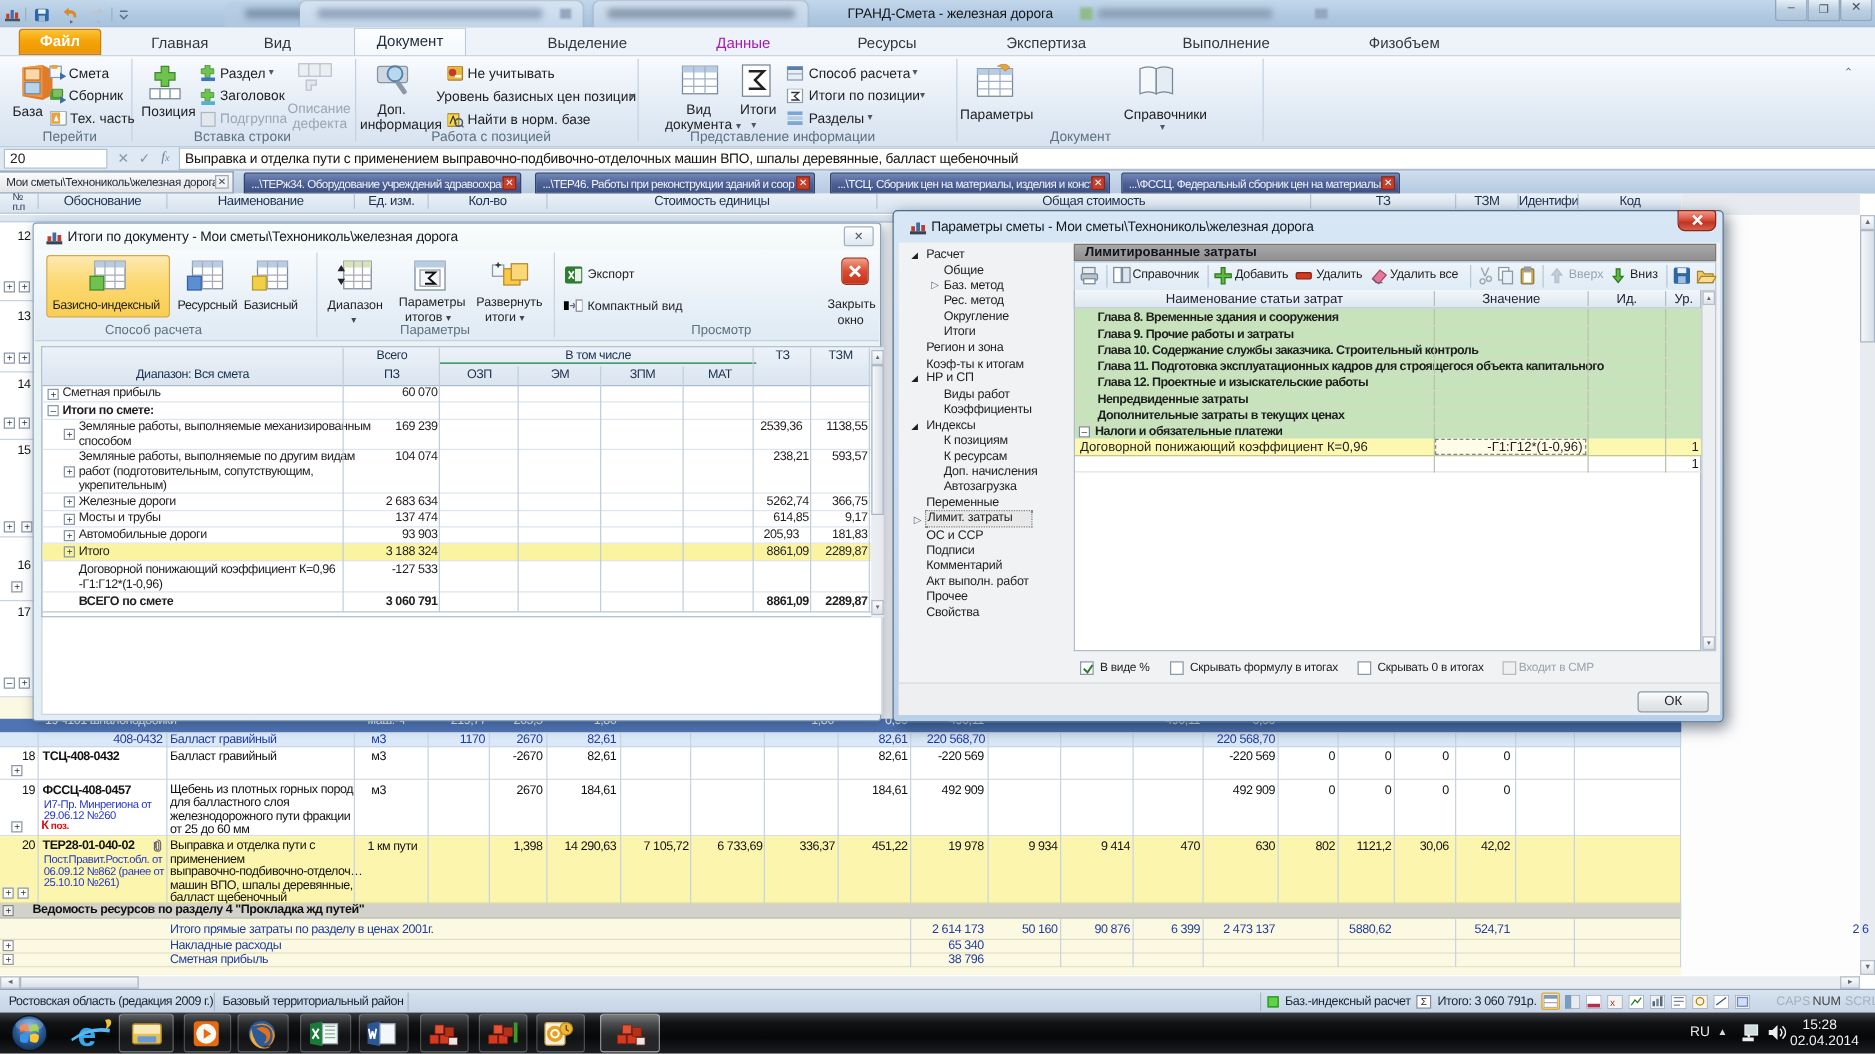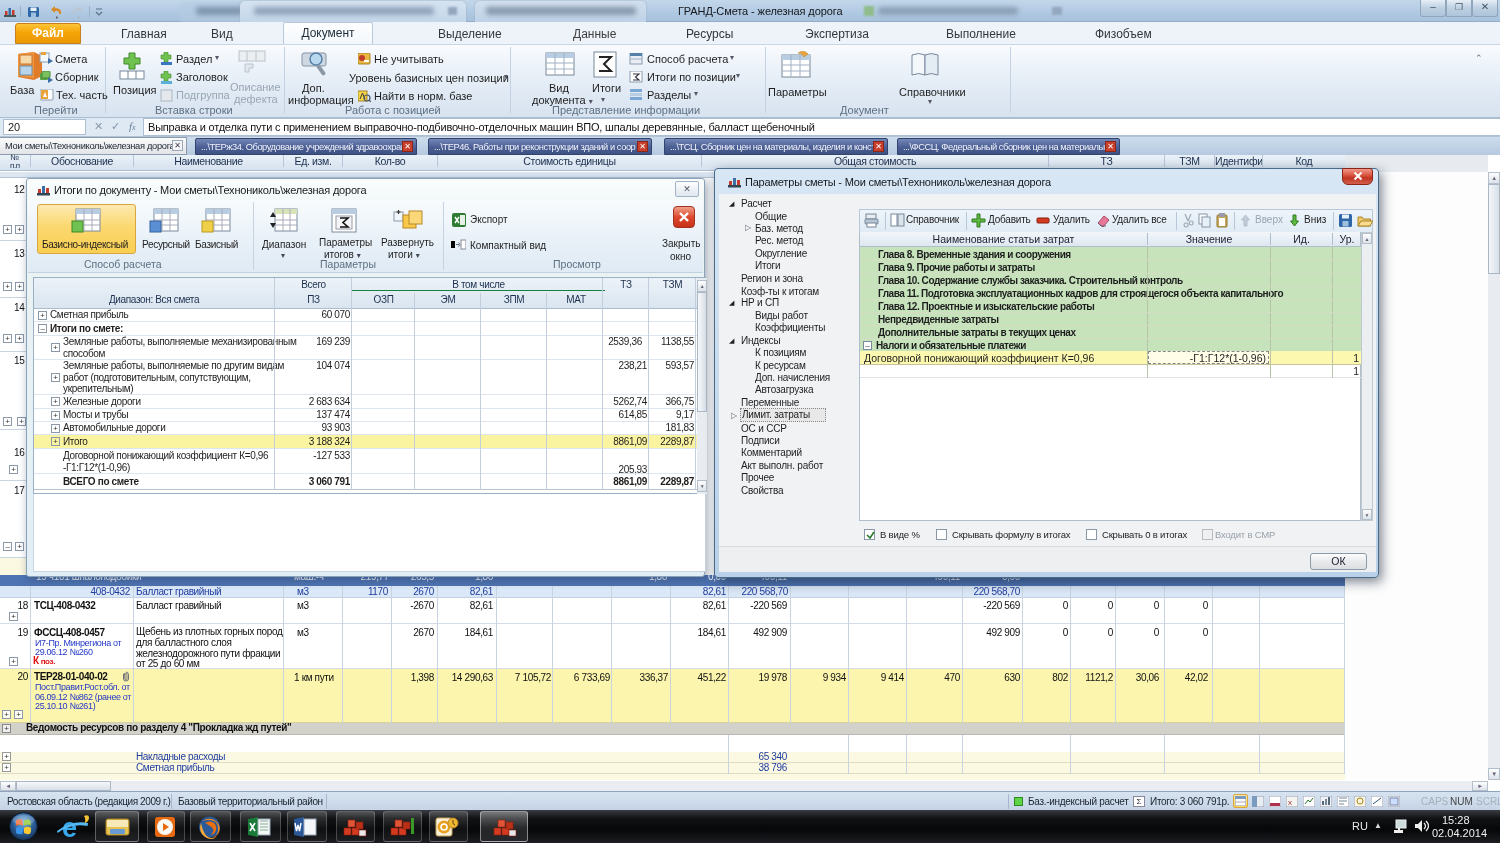--- a/index.html
+++ b/index.html
@@ -45,21 +45,21 @@
   <div class="a" style="left:1446px;top:0;width:26px;height:17px;background:linear-gradient(#e6eef6,#bdd0e2 50%,#aec4da);border:1px solid #8fa6bd;border-top:none;color:#456;font-size:9px;text-align:center;line-height:15px;">❐</div>
   <div class="a" style="left:1472px;top:0;width:26px;height:17px;background:linear-gradient(#e6eef6,#bdd0e2 50%,#aec4da);border:1px solid #8fa6bd;border-top:none;border-radius:0 0 3px 3px;color:#456;font-size:10px;text-align:center;line-height:14px;">✕</div>
 </div>
 
 <div class="a" id="ribbontabs" style="left:0;top:22px;width:1500px;height:22px;background:#eef3fa;">
   <div class="a" style="left:15px;top:1px;width:66px;height:21px;background:linear-gradient(#fcc438,#f5a507 45%,#ec9606);border-radius:3px 3px 0 0;border:1px solid #c77f19;color:#fff;font-size:12px;font-weight:bold;text-align:center;line-height:19px;">Файл</div>
   <div class="tx" style="left:121px;top:5px;font-size:12px;color:#33373b;">Главная</div>
   <div class="tx" style="left:211px;top:5px;font-size:12px;color:#33373b;">Вид</div>
   <div class="a" style="left:283px;top:0;width:90px;height:22px;background:linear-gradient(#fdfefe,#f3f8fc);border:1px solid #b9c8da;border-bottom:none;border-radius:2px 2px 0 0;font-size:12px;color:#1d2b3a;text-align:center;line-height:21px;">Документ</div>
   <div class="tx" style="left:438px;top:5px;font-size:12px;color:#33373b;">Выделение</div>
-  <div class="tx" style="left:573px;top:5px;font-size:12px;color:#404040;">Данные</div>
+  <div class="tx" style="left:573px;top:5px;font-size:12px;color:#a21caf;">Данные</div>
   <div class="tx" style="left:686px;top:5px;font-size:12px;color:#33373b;">Ресурсы</div>
   <div class="tx" style="left:805px;top:5px;font-size:12px;color:#33373b;">Экспертиза</div>
   <div class="tx" style="left:946px;top:5px;font-size:12px;color:#33373b;">Выполнение</div>
   <div class="tx" style="left:1095px;top:5px;font-size:12px;color:#33373b;">Физобъем</div>
 </div>
 
 <div class="a" id="ribbon" style="left:0;top:44px;width:1500px;height:74px;background:linear-gradient(#f9fbfe,#e9f0f8 40%,#dfe9f4 70%,#d8e3f0);border-top:1px solid #c8d6e6;border-bottom:1px solid #a9bed4;font-size:11px;color:#1e1e1e;">
   <div class="a" style="left:105px;top:2px;width:1px;height:66px;background:#c3d2e2;"></div>
   <div class="a" style="left:284px;top:2px;width:1px;height:66px;background:#c3d2e2;"></div>
   <div class="a" style="left:510px;top:2px;width:1px;height:66px;background:#c3d2e2;"></div>
@@ -356,20 +356,21 @@
     <div class="a" style="left:9px;top:33px;width:9px;height:9px;border:1px solid #8a98a8;background:#fff;font-size:8px;line-height:7px;text-align:center;color:#333;">+</div>
   </div>
 
   <div class="a" style="left:0;top:514px;width:1345px;height:54px;background:#fbf5ae;border-bottom:1px solid #d8d29a;">
     <div class="a" style="left:0;top:2px;width:28px;text-align:right;">20</div>
     <div class="tx" style="left:34px;top:2px;font-weight:bold;font-size:10px;letter-spacing:-0.4px;">ТЕР28-01-040-02</div>
     <svg class="a" style="left:122px;top:2px;" width="8" height="11" viewBox="0 0 8 11">
         <path d="M4 1 q2.5 0 2.5 3 v4 q0 2 -2.5 2 q-2.5 0 -2.5 -2 v-5 h1.5 v5 q0 1 1 1 1 0 1 -1 v-4 q0 -1.8 -1.5 -1.8 -1.5 0 -1.5 1.8 v3.5" fill="none" stroke="#667" stroke-width="0.9"></path>
       </svg>
     <div class="tx" style="left:35px;top:14px;color:#2438c8;font-size:9px;line-height:9.5px;">Пост.Правит.Рост.обл. от<br>06.09.12 №862 (ранее от<br>25.10.10 №261)</div>
+    <div class="tx" style="left:136px;top:3px;line-height:10.6px;">Выправка и отделка пути с<br>применением<br>выправочно-подбивочно-отделоч…<br>машин ВПО, шпалы деревянные,<br>балласт щебеночный</div>
     <div class="tx" style="left:294px;top:3px;">1 км пути</div>
     <div class="a" style="left:391px;top:3px;width:43px;text-align:right;">1,398</div>
     <div class="a" style="left:437px;top:3px;width:56px;text-align:right;">14 290,63</div>
     <div class="a" style="left:496px;top:3px;width:55px;text-align:right;">7 105,72</div>
     <div class="a" style="left:552px;top:3px;width:58px;text-align:right;">6 733,69</div>
     <div class="a" style="left:611px;top:3px;width:57px;text-align:right;">336,37</div>
     <div class="a" style="left:670px;top:3px;width:56px;text-align:right;">451,22</div>
     <div class="a" style="left:728px;top:3px;width:59px;text-align:right;">19 978</div>
     <div class="a" style="left:790px;top:3px;width:56px;text-align:right;">9 934</div>
     <div class="a" style="left:848px;top:3px;width:56px;text-align:right;">9 414</div>
@@ -381,20 +382,31 @@
     <div class="a" style="left:1164px;top:3px;width:44px;text-align:right;">42,02</div>
     <div class="a" style="left:2px;top:41px;width:9px;height:9px;border:1px solid #8a98a8;background:#fffef4;font-size:8px;line-height:7px;text-align:center;color:#333;">+</div>
     <div class="a" style="left:14px;top:41px;width:9px;height:9px;border:1px solid #8a98a8;background:#fffef4;font-size:8px;line-height:7px;text-align:center;color:#333;">+</div>
   </div>
 
   <div class="a" style="left:0;top:568px;width:1345px;height:12px;background:#d2d2cb;border-bottom:1px solid #b8b8b0;overflow:hidden;">
     <div class="a" style="left:2px;top:1px;width:9px;height:9px;border:1px solid #888;background:#eee;font-size:8px;line-height:7px;text-align:center;color:#333;">+</div>
     <div class="tx" style="left:26px;top:-1px;font-weight:bold;color:#111;">Ведомость ресурсов по разделу 4 "Прокладка жд путей"</div>
   </div>
 
+  <div class="a" style="left:0;top:580px;width:1345px;height:17px;background:#fcf9e3;border-bottom:1px solid #e0dcc0;color:#1f3da0;">
+    <div class="tx" style="left:136px;top:3px;">Итого прямые затраты по разделу в ценах 2001г.</div>
+    <div class="a" style="left:728px;top:3px;width:59px;text-align:right;">2 614 173</div>
+    <div class="a" style="left:790px;top:3px;width:56px;text-align:right;">50 160</div>
+    <div class="a" style="left:848px;top:3px;width:56px;text-align:right;">90 876</div>
+    <div class="a" style="left:906px;top:3px;width:54px;text-align:right;">6 399</div>
+    <div class="a" style="left:962px;top:3px;width:58px;text-align:right;">2 473 137</div>
+    <div class="a" style="left:1070px;top:3px;width:43px;text-align:right;">5880,62</div>
+    <div class="a" style="left:1164px;top:3px;width:44px;text-align:right;">524,71</div>
+    <div class="tx" style="left:1482px;top:3px;">2 6</div>
+  </div>
   <div class="a" style="left:0;top:597px;width:1345px;height:11px;background:#fcf9e3;border-bottom:1px solid #e0dcc0;color:#1f3da0;overflow:hidden;">
     <div class="a" style="left:2px;top:0px;width:9px;height:9px;border:1px solid #999;background:#fff;font-size:8px;line-height:7px;text-align:center;color:#333;">+</div>
     <div class="tx" style="left:136px;top:-1px;">Накладные расходы</div>
     <div class="a" style="left:728px;top:-1px;width:59px;text-align:right;">65 340</div>
   </div>
   <div class="a" style="left:0;top:608px;width:1345px;height:11px;background:#fcf9e3;border-bottom:1px solid #e0dcc0;color:#1f3da0;overflow:hidden;">
     <div class="a" style="left:2px;top:0px;width:9px;height:9px;border:1px solid #999;background:#fff;font-size:8px;line-height:7px;text-align:center;color:#333;">+</div>
     <div class="tx" style="left:136px;top:-1px;">Сметная прибыль</div>
     <div class="a" style="left:728px;top:-1px;width:59px;text-align:right;">38 796</div>
   </div>
@@ -593,21 +605,21 @@
       <div class="a" style="left:17px;top:2px;width:9px;height:9px;border:1px solid #8a98a8;font-size:8px;line-height:7px;text-align:center;color:#333;">+</div>
       <div class="tx" style="left:29px;top:0px;">Мосты и трубы</div>
       <div class="a" style="left:241px;top:0px;width:75px;text-align:right;">137 474</div>
       <div class="a" style="left:569px;top:0px;width:44px;text-align:right;">614,85</div>
       <div class="a" style="left:615px;top:0px;width:45px;text-align:right;">9,17</div>
     </div>
     <div class="a" style="left:0;top:144px;width:663px;height:13px;border-bottom:1px solid #dde5ee;">
       <div class="a" style="left:17px;top:2px;width:9px;height:9px;border:1px solid #8a98a8;font-size:8px;line-height:7px;text-align:center;color:#333;">+</div>
       <div class="tx" style="left:29px;top:0px;">Автомобильные дороги</div>
       <div class="a" style="left:241px;top:0px;width:75px;text-align:right;">93 903</div>
-      <div class="a" style="left:569px;top:0px;width:44px;text-align:right;margin-top:42px;">205,93</div>
+      <div class="a" style="left:569px;top:0px;width:44px;text-align:center;">205,93</div>
       <div class="a" style="left:615px;top:0px;width:45px;text-align:right;">181,83</div>
     </div>
     <div class="a" style="left:0;top:157px;width:663px;height:14px;border-bottom:1px solid #dde5ee;background:#faf3a0;">
       <div class="a" style="left:17px;top:2px;width:9px;height:9px;border:1px solid #8a98a8;font-size:8px;line-height:7px;text-align:center;color:#333;">+</div>
       <div class="tx" style="left:29px;top:1px;">Итого</div>
       <div class="a" style="left:241px;top:1px;width:75px;text-align:right;">3 188 324</div>
       <div class="a" style="left:569px;top:1px;width:44px;text-align:right;">8861,09</div>
       <div class="a" style="left:615px;top:1px;width:45px;text-align:right;">2289,87</div>
     </div>
     <div class="a" style="left:0;top:171px;width:663px;height:25px;border-bottom:1px solid #dde5ee;">
@@ -686,20 +698,23 @@
     <div class="a" style="left:25px;top:239px;width:86px;height:14px;background:#e8e8e8;border:1px dotted #888;"></div>
     <div class="tx" style="left:27px;top:240px;">Лимит. затраты</div>
     <div class="tx" style="left:26px;top:254px;">ОС и ССР</div>
     <div class="tx" style="left:26px;top:266px;">Подписи</div>
     <div class="tx" style="left:26px;top:278px;">Комментарий</div>
     <div class="tx" style="left:26px;top:291px;">Акт выполн. работ</div>
     <div class="tx" style="left:26px;top:303px;">Прочее</div>
     <div class="tx" style="left:26px;top:316px;">Свойства</div>
   </div>
 
+  <div class="a" style="left:144px;top:26px;width:514px;height:14px;background:linear-gradient(#a8a8a8,#909090);border:1px solid #7a7a7a;">
+    <div class="tx" style="left:8px;top:0px;font-weight:bold;color:#10141c;">Лимитированные затраты</div>
+  </div>
 
   <div class="a" style="left:144px;top:40px;width:514px;height:39px;background:linear-gradient(#eef4fa,#d6e5f2);border:1px solid #b8c8d8;">
     <svg class="a" style="left:4px;top:3px;" width="16" height="15" viewBox="0 0 16 15">
         <rect x="2" y="1" width="10" height="5" fill="#e8ecf0" stroke="#789"></rect>
         <rect x="1" y="6" width="13" height="5" rx="1" fill="#b8c4d0" stroke="#789"></rect>
         <rect x="3" y="10" width="9" height="4" fill="#fff" stroke="#789"></rect>
       </svg>
     <div class="a" style="left:25px;top:2px;width:1px;height:18px;background:#b8c8d8;"></div>
     <svg class="a" style="left:30px;top:3px;" width="15" height="15" viewBox="0 0 15 15">
         <rect x="1" y="1" width="6" height="12" fill="#fff" stroke="#789"></rect>

